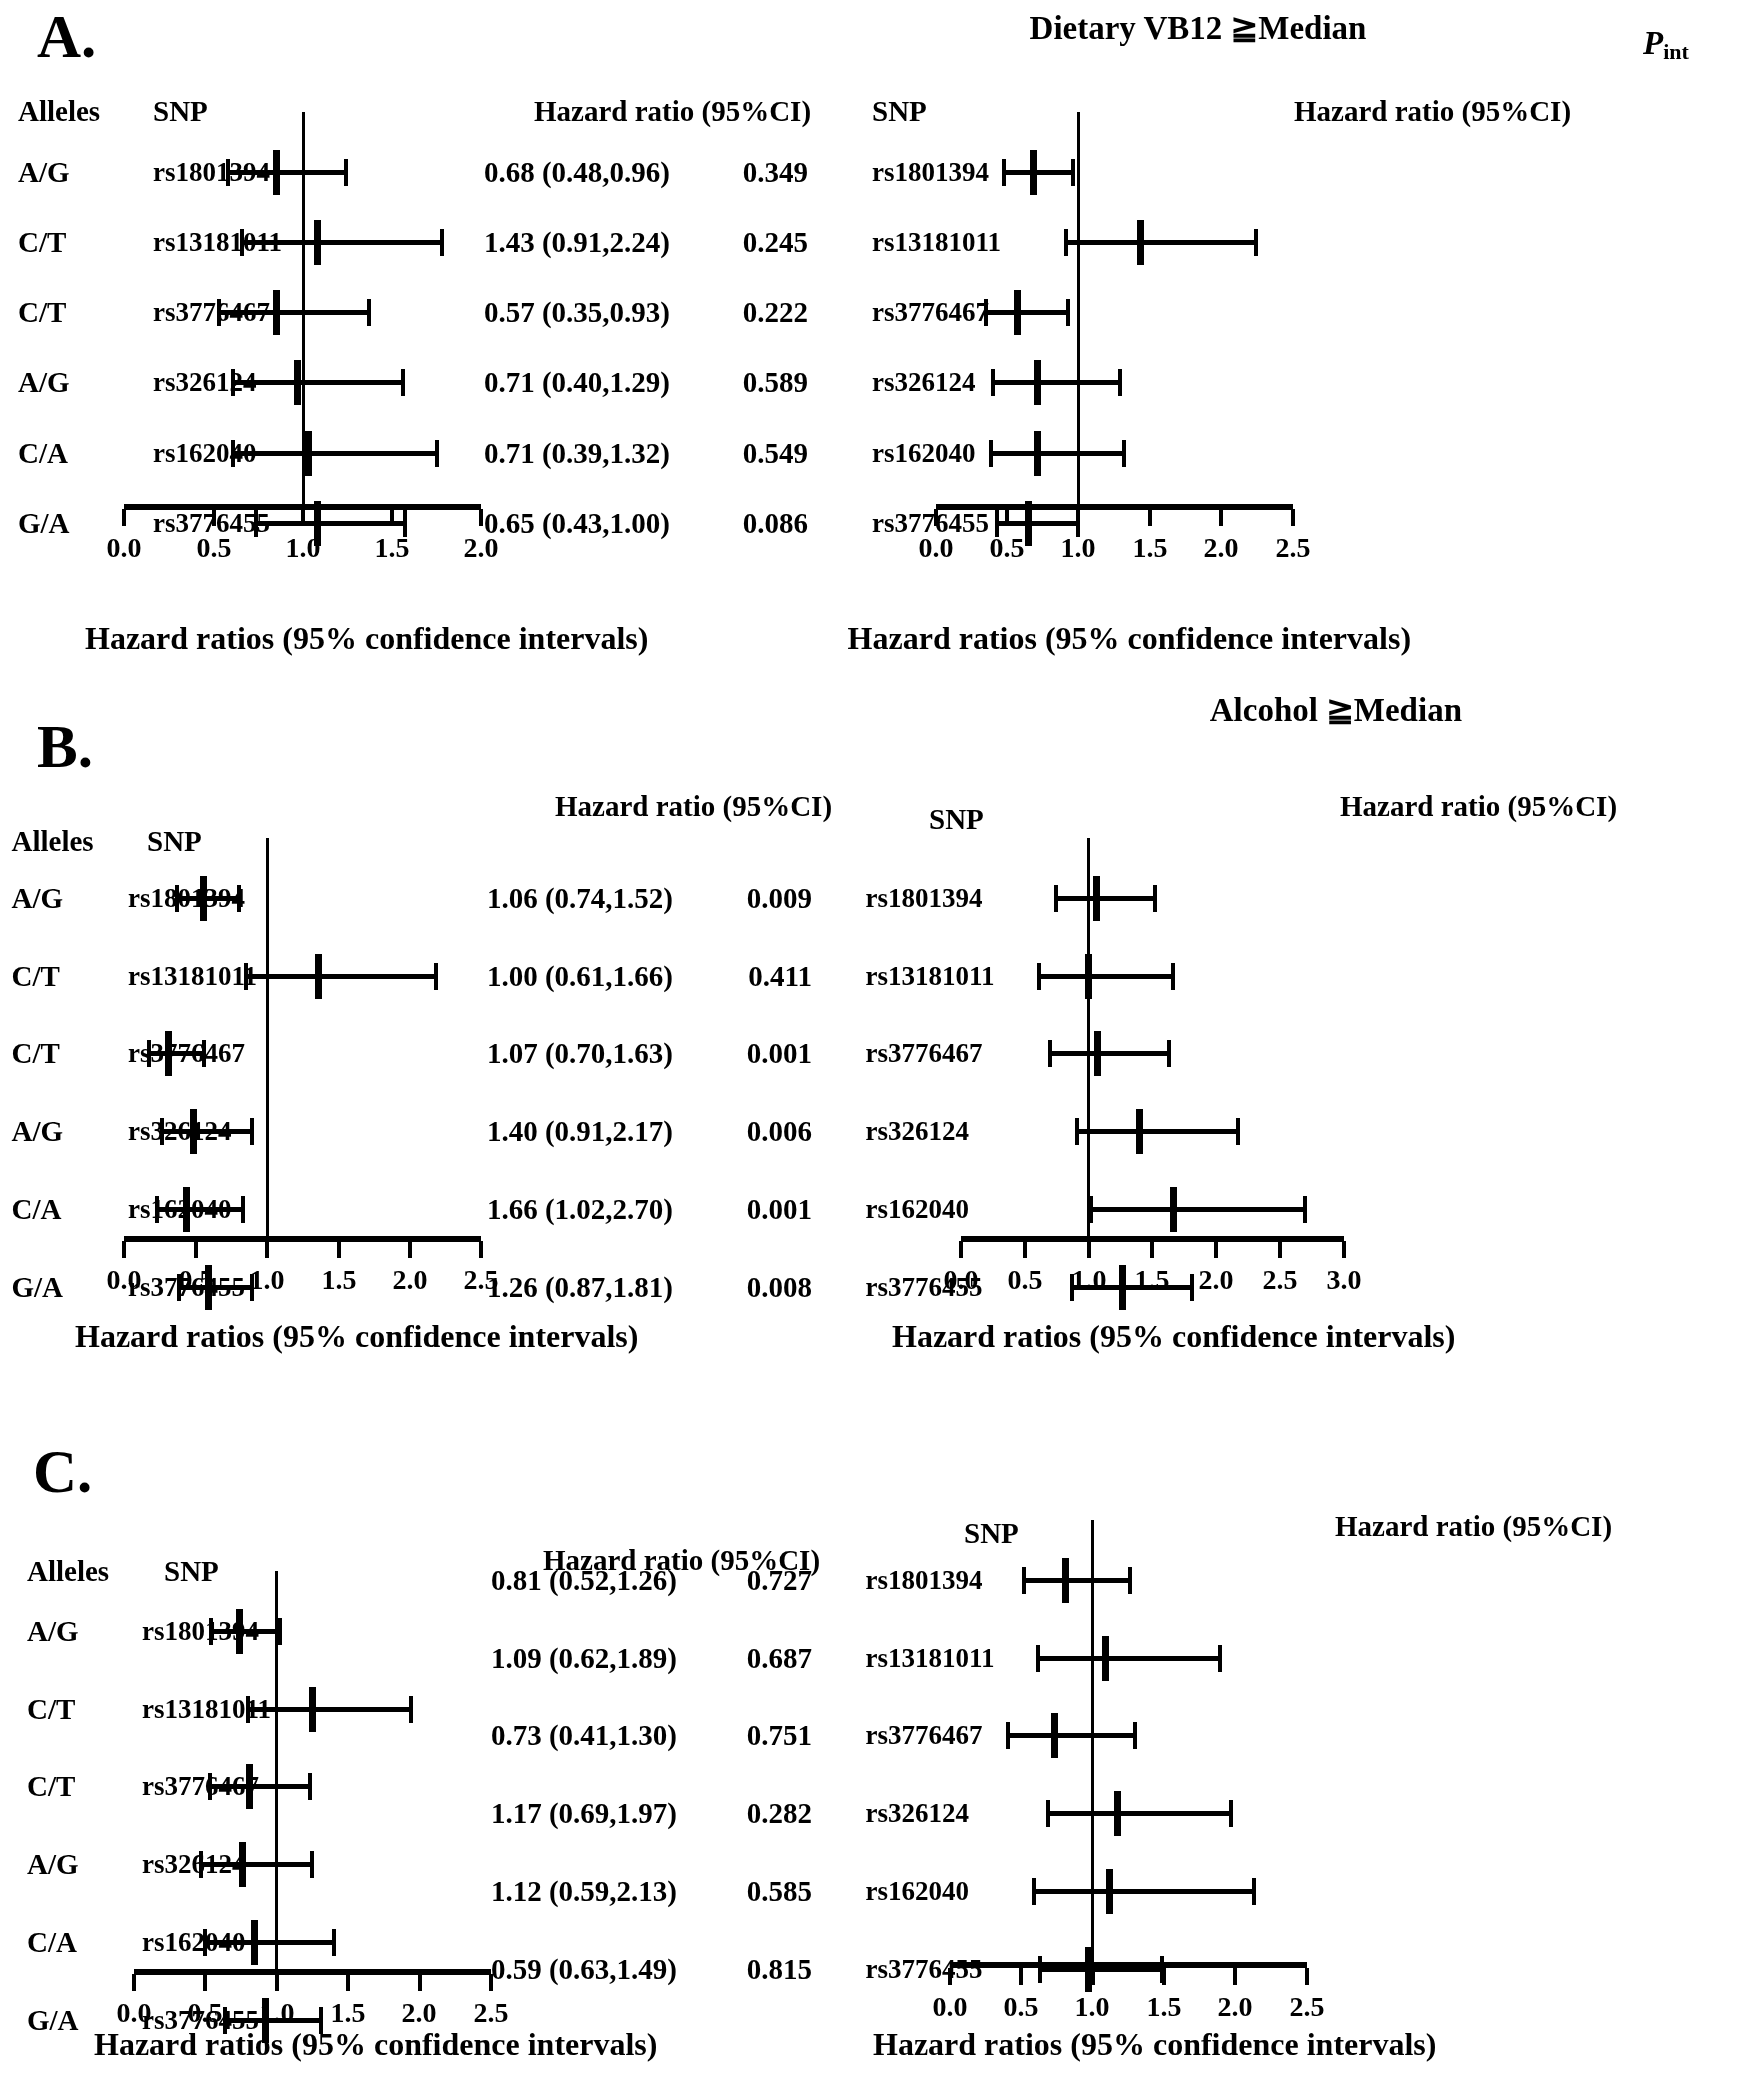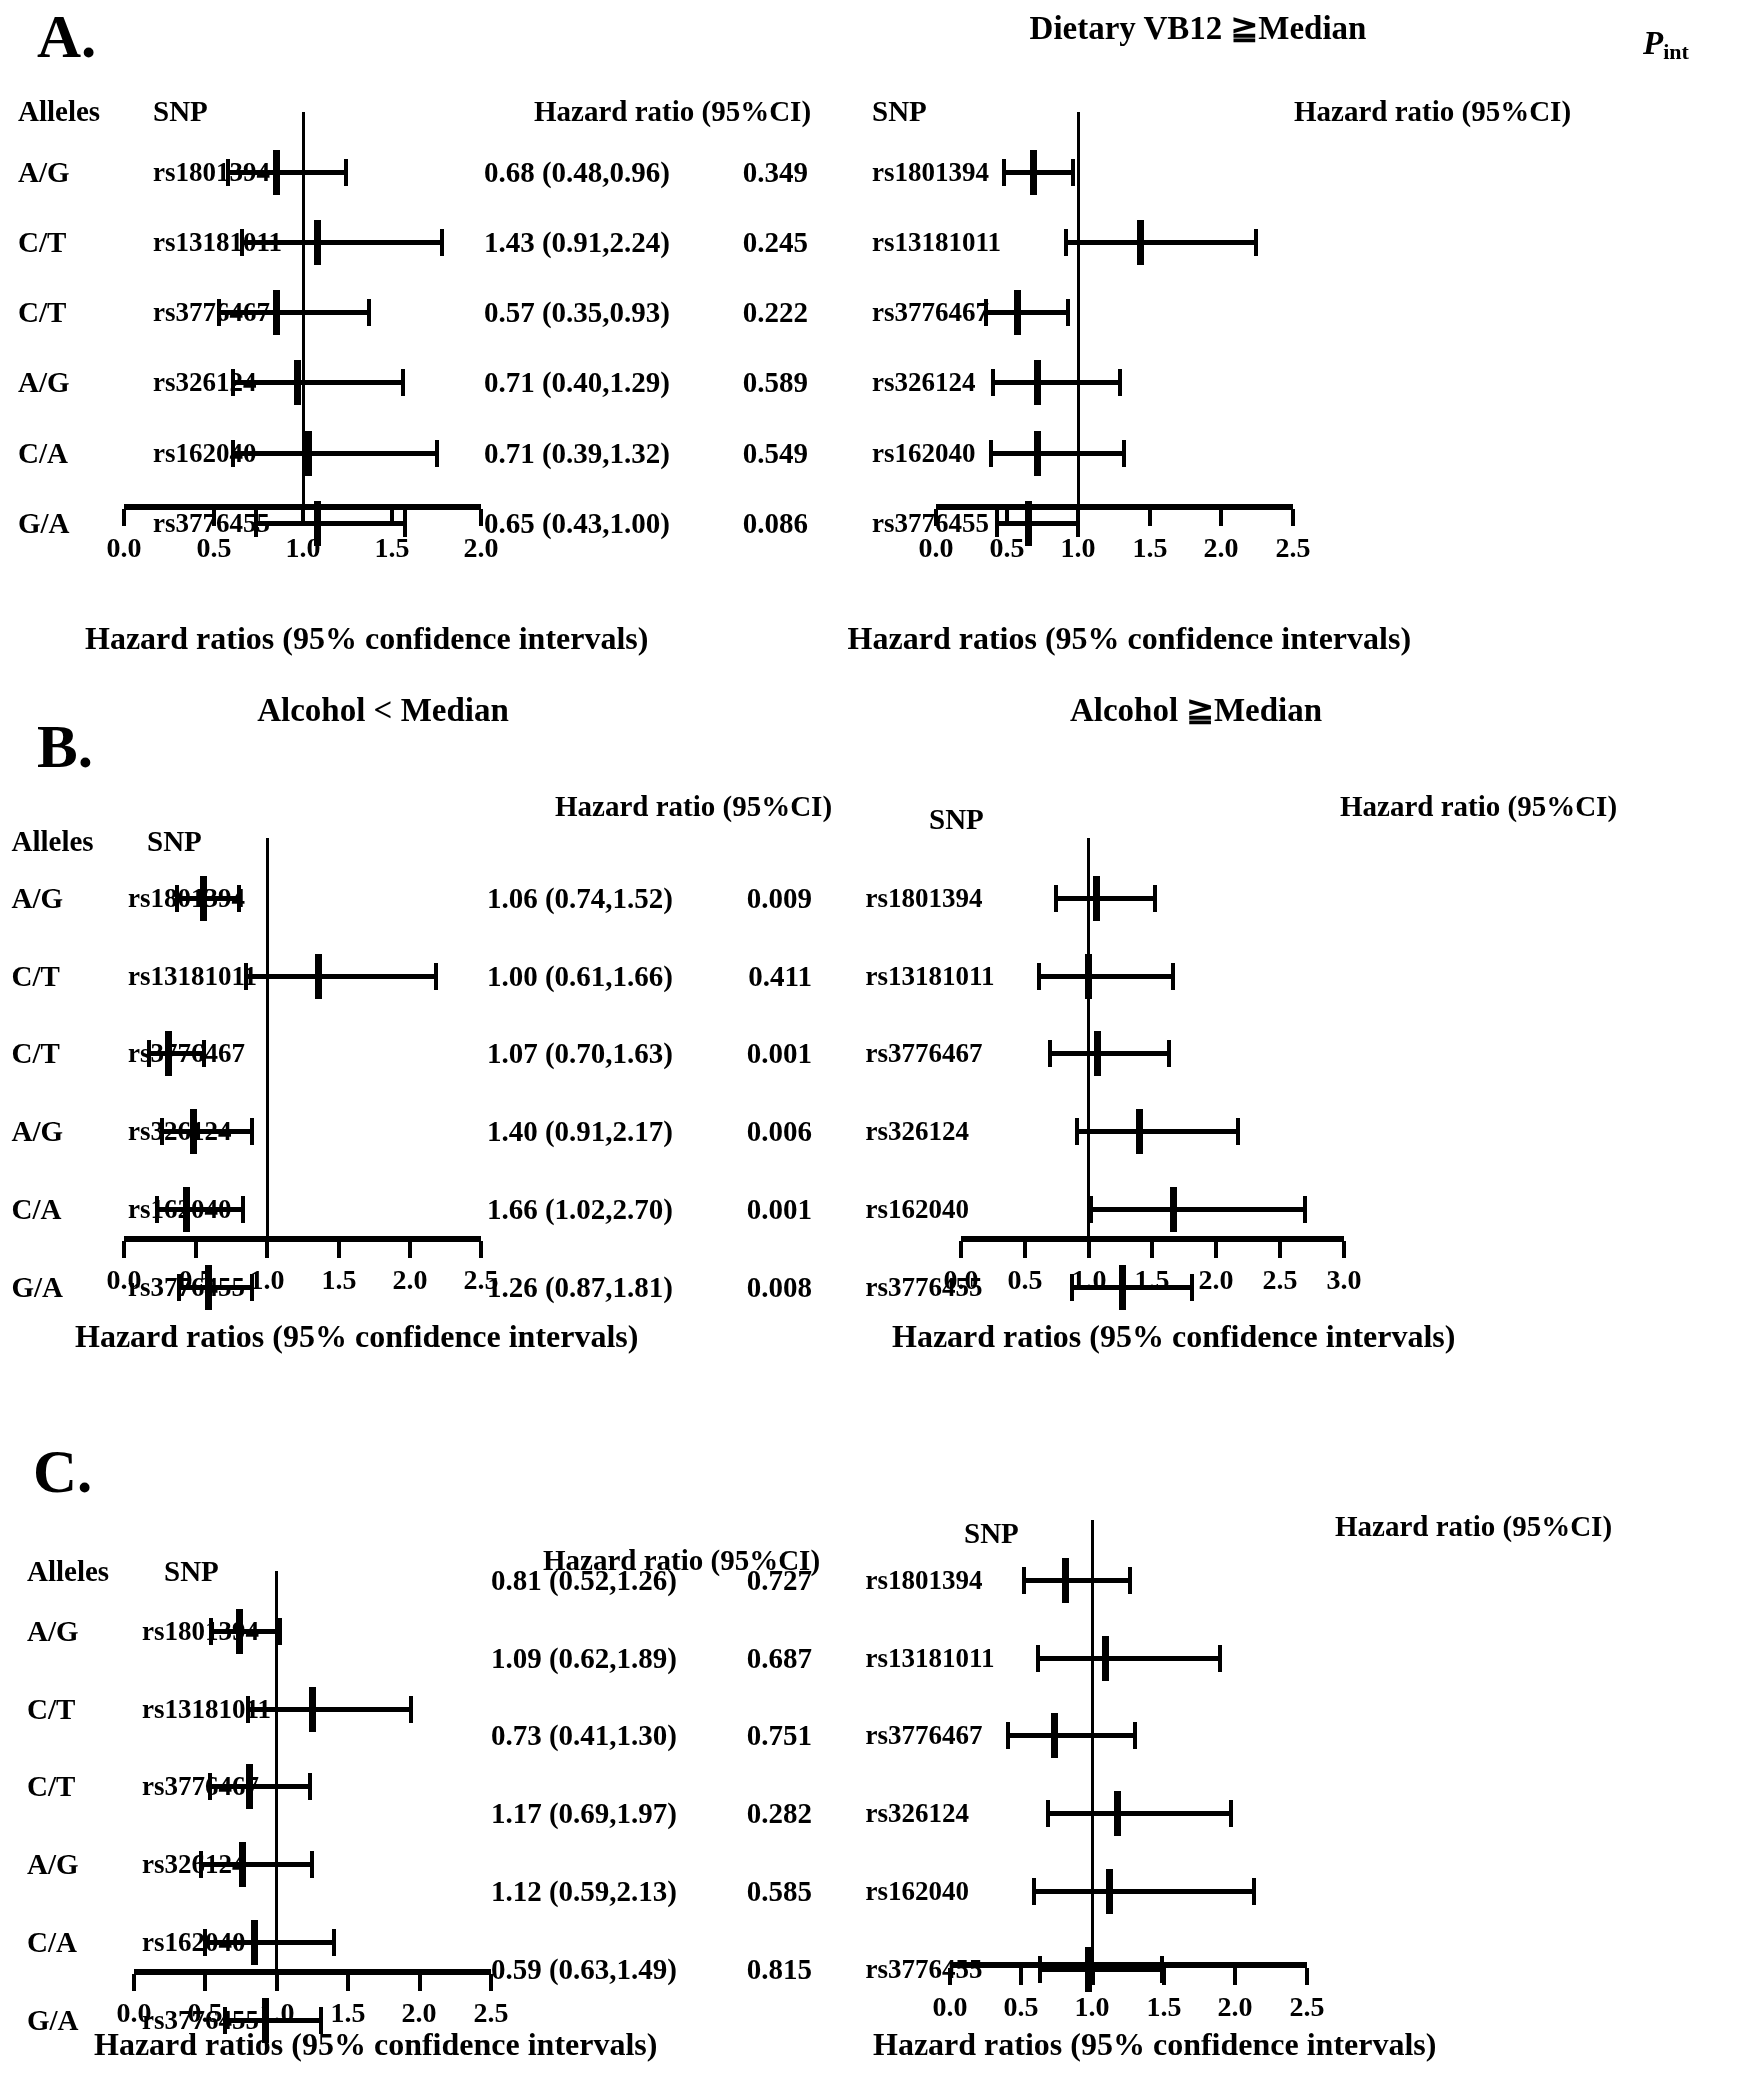--- a/index.html
+++ b/index.html
@@ -336,21 +336,20 @@
           </div>
         </div>
       <div class="axis-title" style="left:-6.4px; top:622px;">Hazard ratios (95% confidence intervals)</div>
     </div>
   </div>
 
   <div class="panel" id="panel-B">
     <div class="panel-letter" style="left:37px; top:40px;">B.</div>
 
     <div class="side side-left">
-      <div class="side-title" style="left:96px; top:18px; width:574px;">Alcohol &lt; Median</div>
       <div class="col-head" style="left:11.5px; top:151px;">Alleles</div>
       <div class="col-head" style="left:147px; top:151px;">SNP</div>
       <div class="col-head" style="left:555px; top:116px;">Hazard ratio (95%CI)</div>
       <div class="plot" id="plotB0">
           <div class="vline" style="left:266px; top:162px; height:400px;"></div>
           <div class="axis-line" style="left:124px; top:560px; width:357px;"></div>
           <div class="tick" style="left:122px; top:565px;"></div>
           <div class="tick-label" style="left:124px; top:590px;">0.0</div>
           <div class="tick" style="left:194px; top:565px;"></div>
           <div class="tick-label" style="left:196px; top:590px;">0.5</div>
@@ -420,21 +419,21 @@
               <div class="cap" style="left:177px;"></div>
               <div class="cap" style="left:250px;"></div>
               <div class="point" style="left:205px;"></div>
             </div>
           </div>
         </div>
       <div class="axis-title" style="left:75px; top:644px;">Hazard ratios (95% confidence intervals)</div>
     </div>
 
     <div class="side side-right">
-      <div class="side-title" style="left:55px; top:18px; width:574px;">Alcohol ≧Median</div>
+      <div class="side-title" style="left:34px; top:18px; width:574px;text-align:right;">Alcohol ≧Median</div>
       <div class="col-head" style="left:75px; top:129px;">SNP</div>
       <div class="col-head" style="left:486px; top:116px;">Hazard ratio (95%CI)</div>
       <div class="plot" id="plotB1">
           <div class="vline" style="left:233px; top:162px; height:400px;"></div>
           <div class="axis-line" style="left:107px; top:560px; width:383px;"></div>
           <div class="tick" style="left:105px; top:565px;"></div>
           <div class="tick-label" style="left:107px; top:590px;">0.0</div>
           <div class="tick" style="left:169px; top:565px;"></div>
           <div class="tick-label" style="left:171px; top:590px;">0.5</div>
           <div class="tick" style="left:233px; top:565px;"></div>

